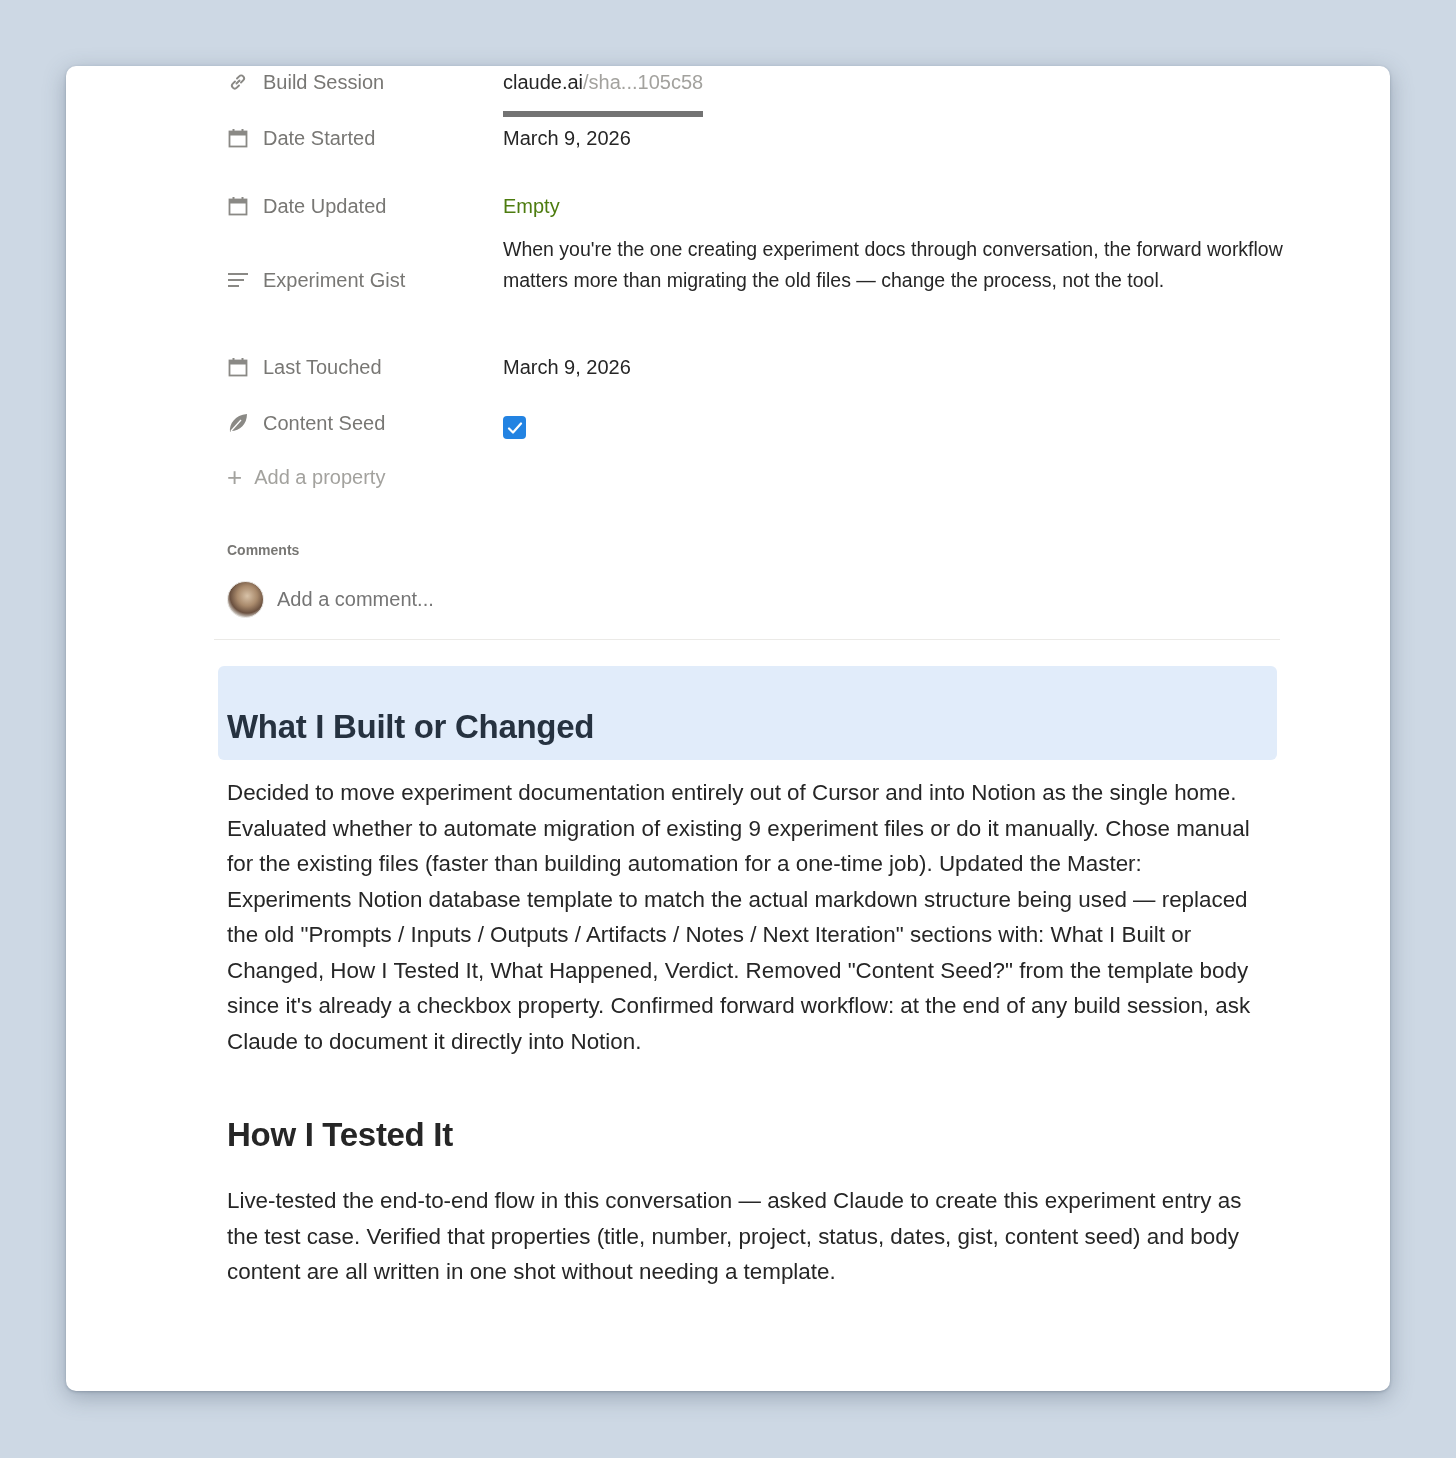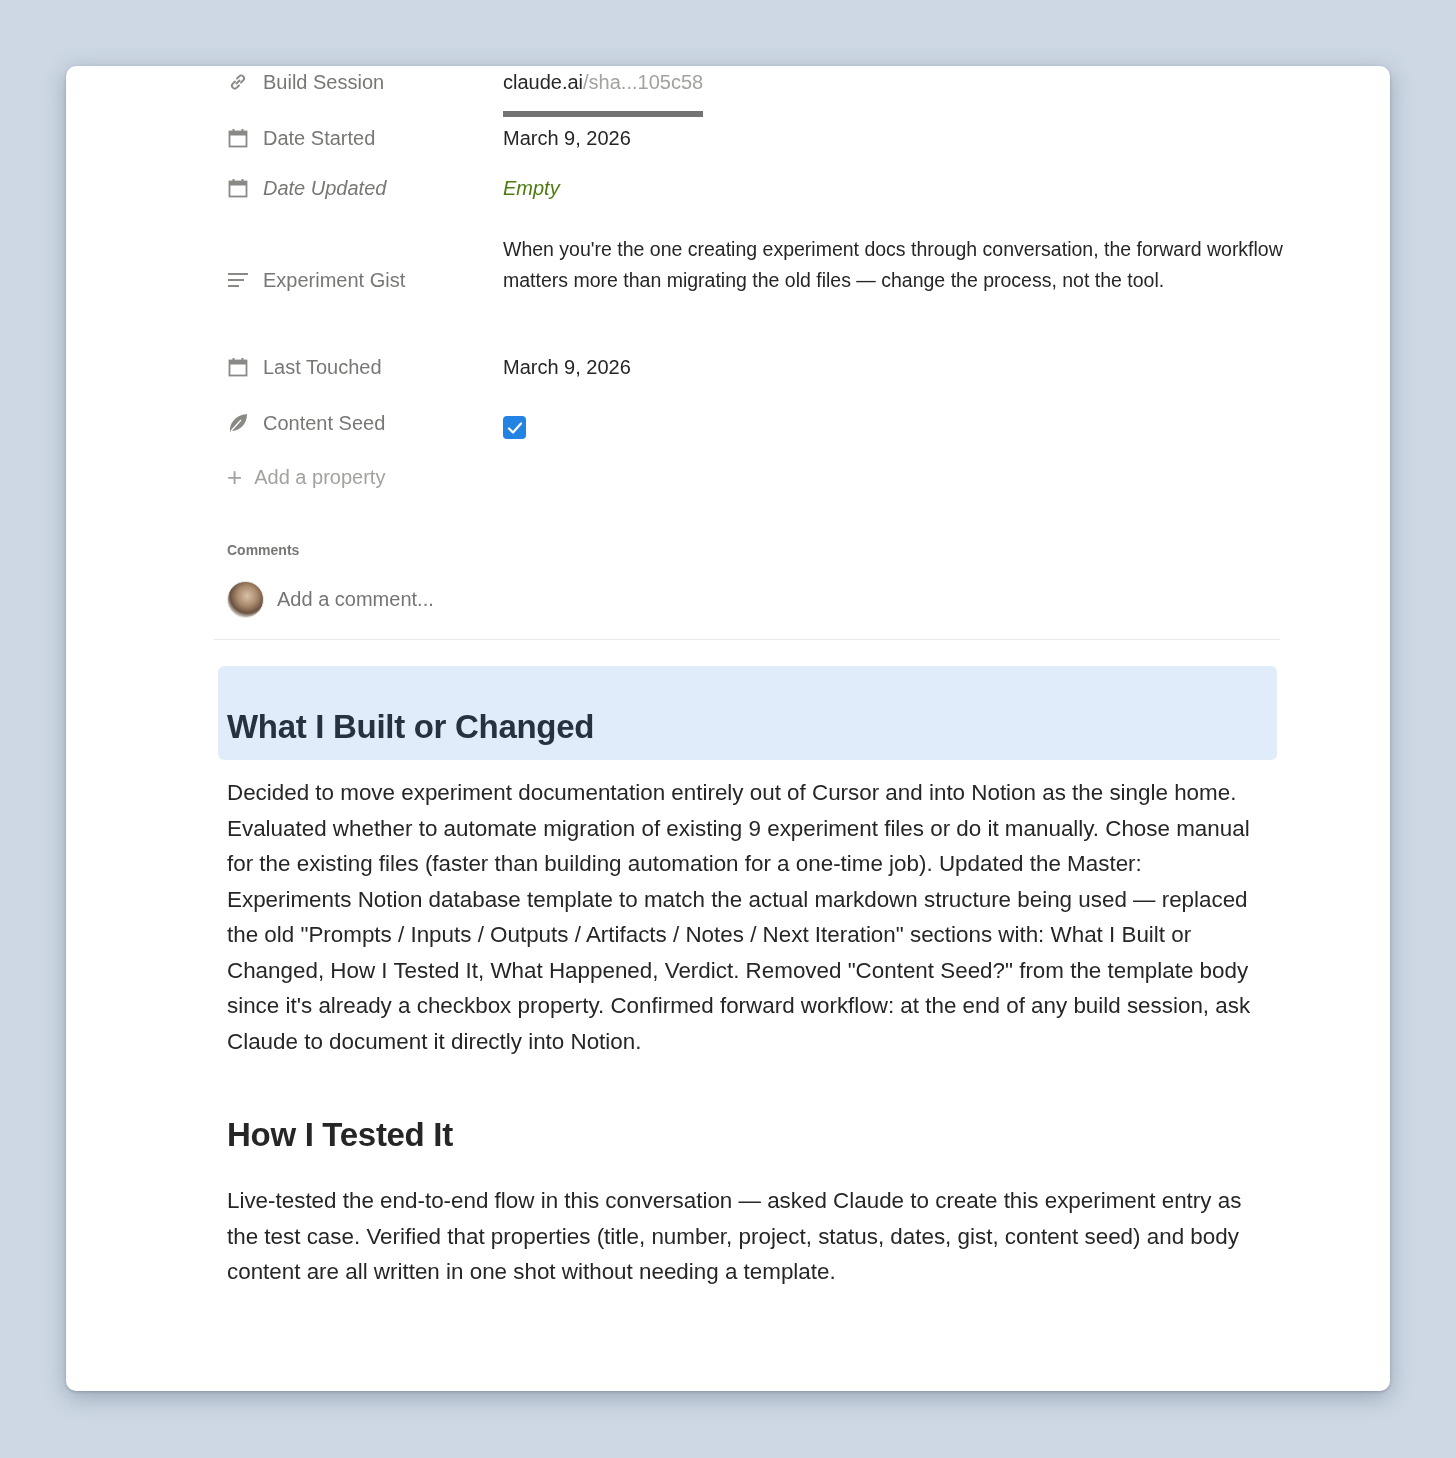--- a/index.html
+++ b/index.html
@@ -147,21 +147,21 @@
               <rect x="1.5" y="3.5" width="17" height="4" fill="#8a8985"></rect>
               <rect x="4.5" y="1" width="2" height="4" fill="#8a8985"></rect>
               <rect x="13.5" y="1" width="2" height="4" fill="#8a8985"></rect>
             </svg>
         </span>
         <span>Date Started</span>
       </div>
       <div class="prop-value">March 9, 2026</div>
     </div>
 
-    <div class="prop-row" style="top:106px;font-style:italic;">
+    <div class="prop-row" style="top:124px;">
       <div class="prop-label">
         <span class="icon">
           <svg width="20" height="20" viewBox="0 0 20 20">
               <rect x="1.5" y="3.5" width="17" height="15" fill="none" stroke="#8a8985" stroke-width="1.8"></rect>
               <rect x="1.5" y="3.5" width="17" height="4" fill="#8a8985"></rect>
               <rect x="4.5" y="1" width="2" height="4" fill="#8a8985"></rect>
               <rect x="13.5" y="1" width="2" height="4" fill="#8a8985"></rect>
             </svg>
         </span>
         <span>Date Updated</span>

